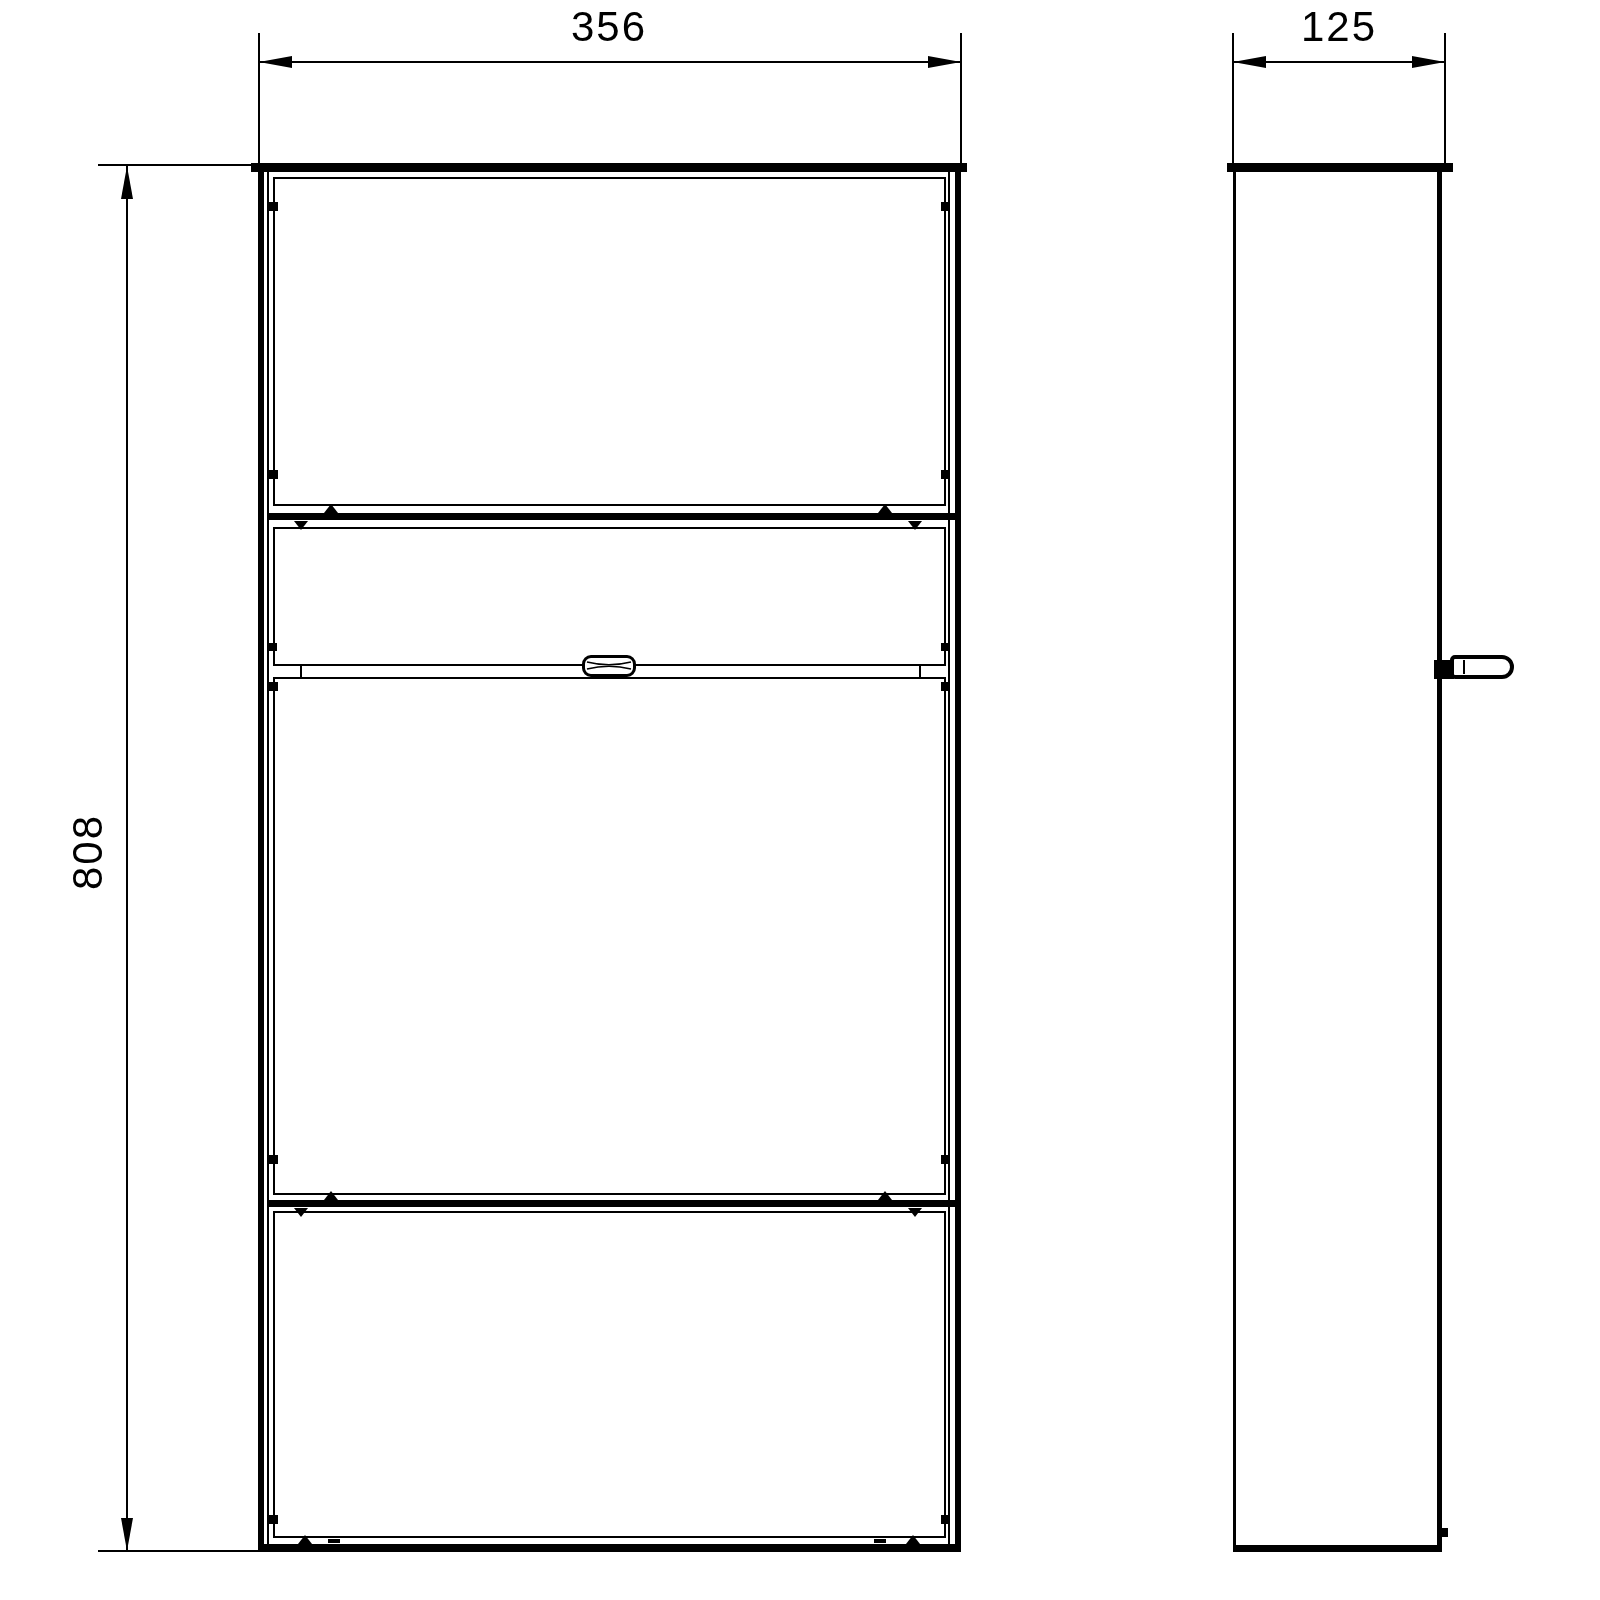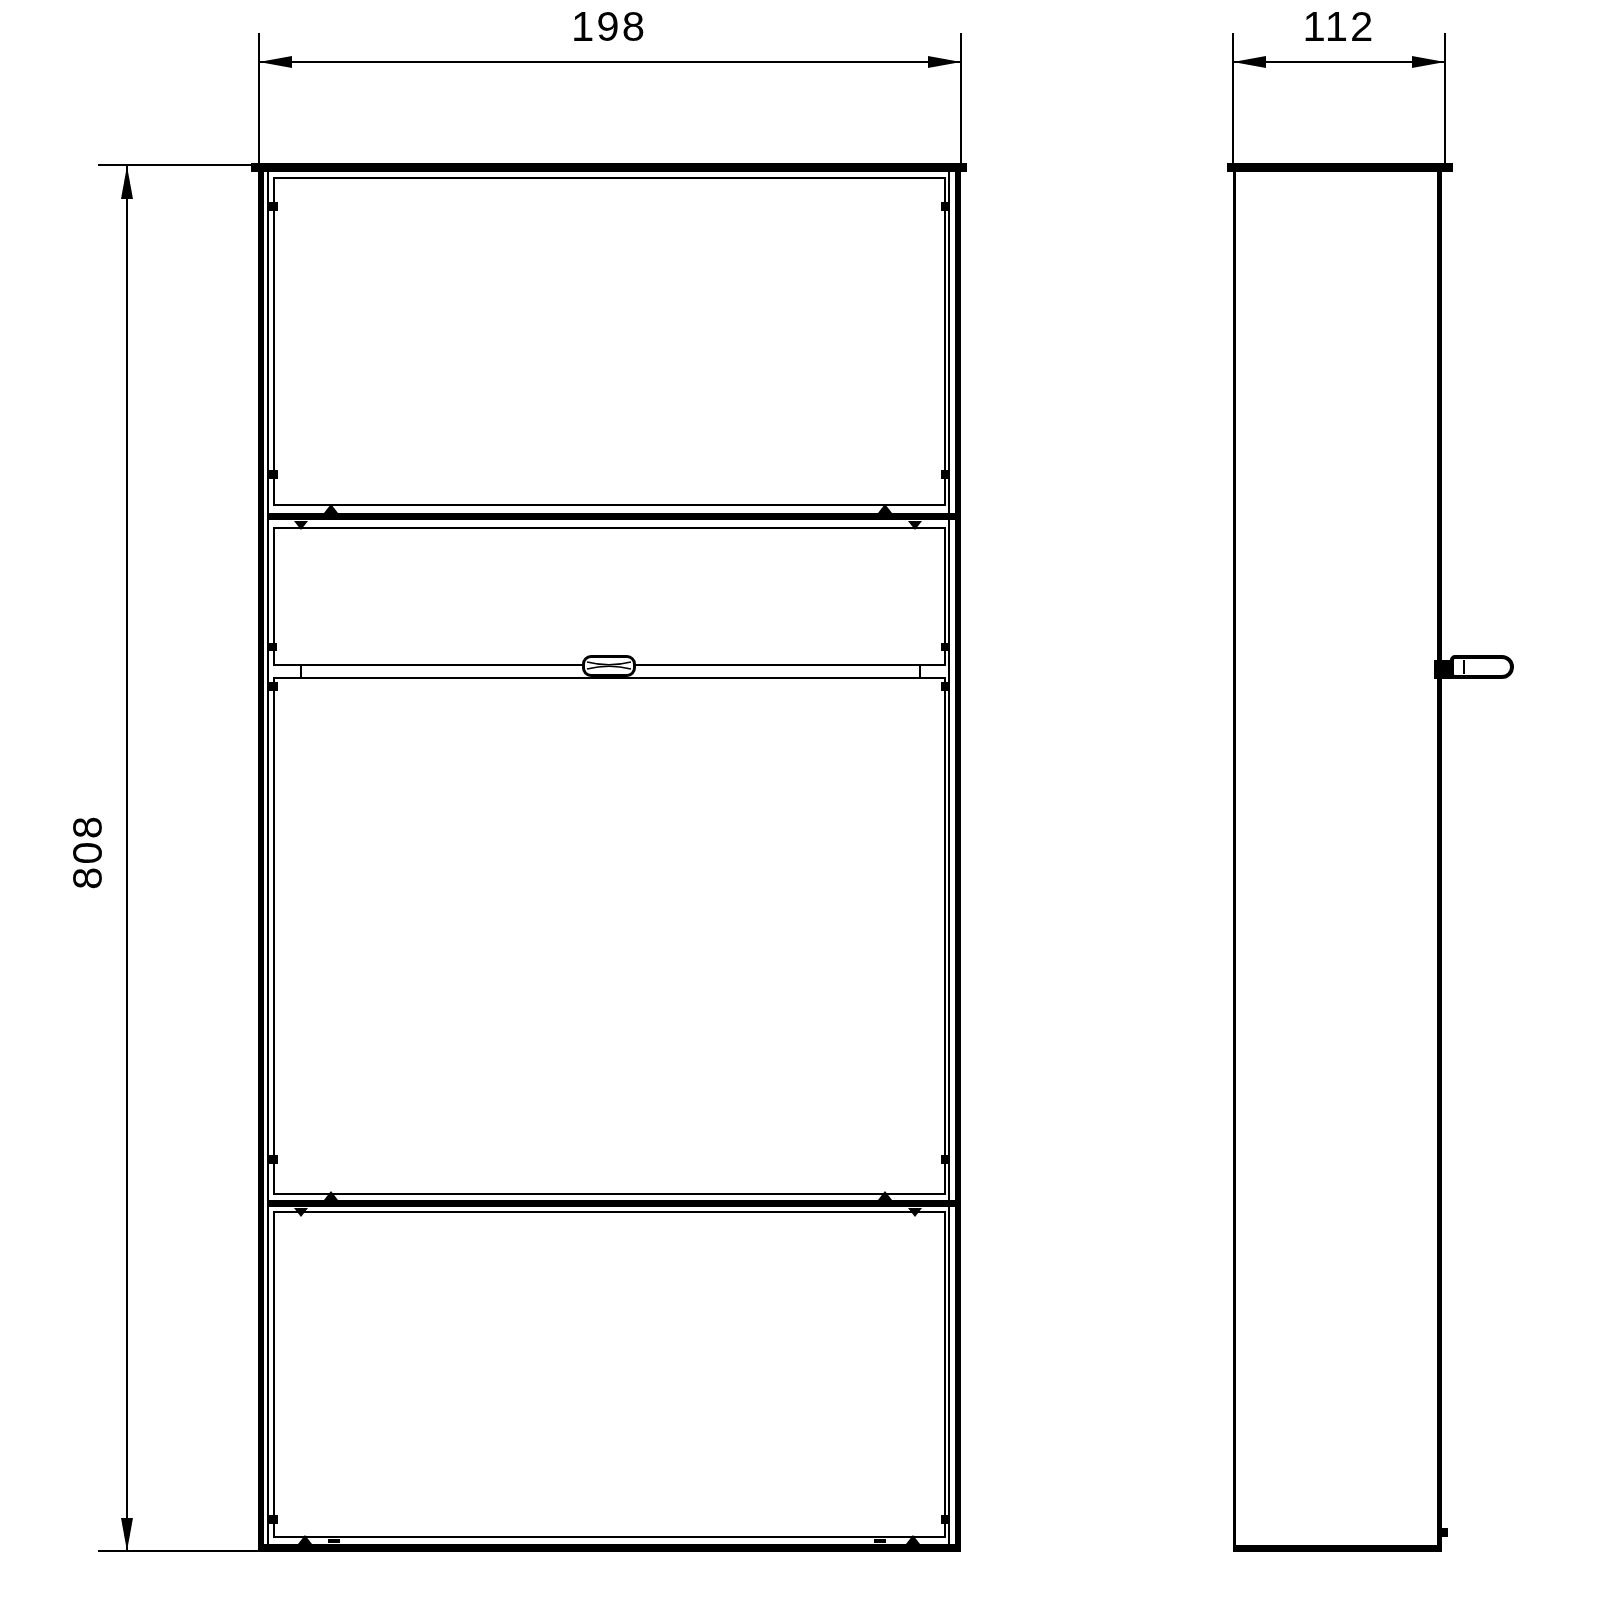--- a/index.html
+++ b/index.html
@@ -29,35 +29,35 @@
   .handle-side-pill{
     position:absolute;left:1450px;top:655px;width:64px;height:24px;background:#fff;
     border:4px solid #000;border-radius:5px 12px 12px 5px;box-sizing:border-box;z-index:3;
   }
 </style>
 </head>
 <body>
 
 <div id="canvas">
 
-  <div class="dimtext" style="left:509px;top:6px;">198</div>
+  <div class="dimtext" style="left:509px;top:6px;">356</div>
   <div class="ln" style="left:259px;top:61px;width:702px;height:2px;"></div>
   <div class="tri aleft" style="left:259px;top:56px;"></div>
   <div class="tri aright" style="left:928px;top:56px;"></div>
   <div class="ln" style="left:258px;top:33px;width:2px;height:131px;"></div>
   <div class="ln" style="left:960px;top:33px;width:2px;height:131px;"></div>
 
   <div class="dimtext vert" style="left:88px;top:852px;">808</div>
   <div class="ln" style="left:126px;top:165px;width:2px;height:1386px;"></div>
   <div class="tri aup" style="left:121px;top:166px;"></div>
   <div class="tri adown" style="left:121px;top:1518px;"></div>
   <div class="ln" style="left:98px;top:164px;width:157px;height:2px;"></div>
   <div class="ln" style="left:98px;top:1550px;width:174px;height:2px;"></div>
 
-  <div class="dimtext" style="left:1239px;top:6px;">112</div>
+  <div class="dimtext" style="left:1239px;top:6px;">125</div>
   <div class="ln" style="left:1233px;top:61px;width:212px;height:2px;"></div>
   <div class="tri aleft" style="left:1233px;top:56px;"></div>
   <div class="tri aright" style="left:1412px;top:56px;"></div>
   <div class="ln" style="left:1232px;top:33px;width:2px;height:131px;"></div>
   <div class="ln" style="left:1444px;top:33px;width:2px;height:131px;"></div>
 
   <div>
 
     <div class="ln" style="left:251px;top:163px;width:716px;height:9px;"></div>
 

